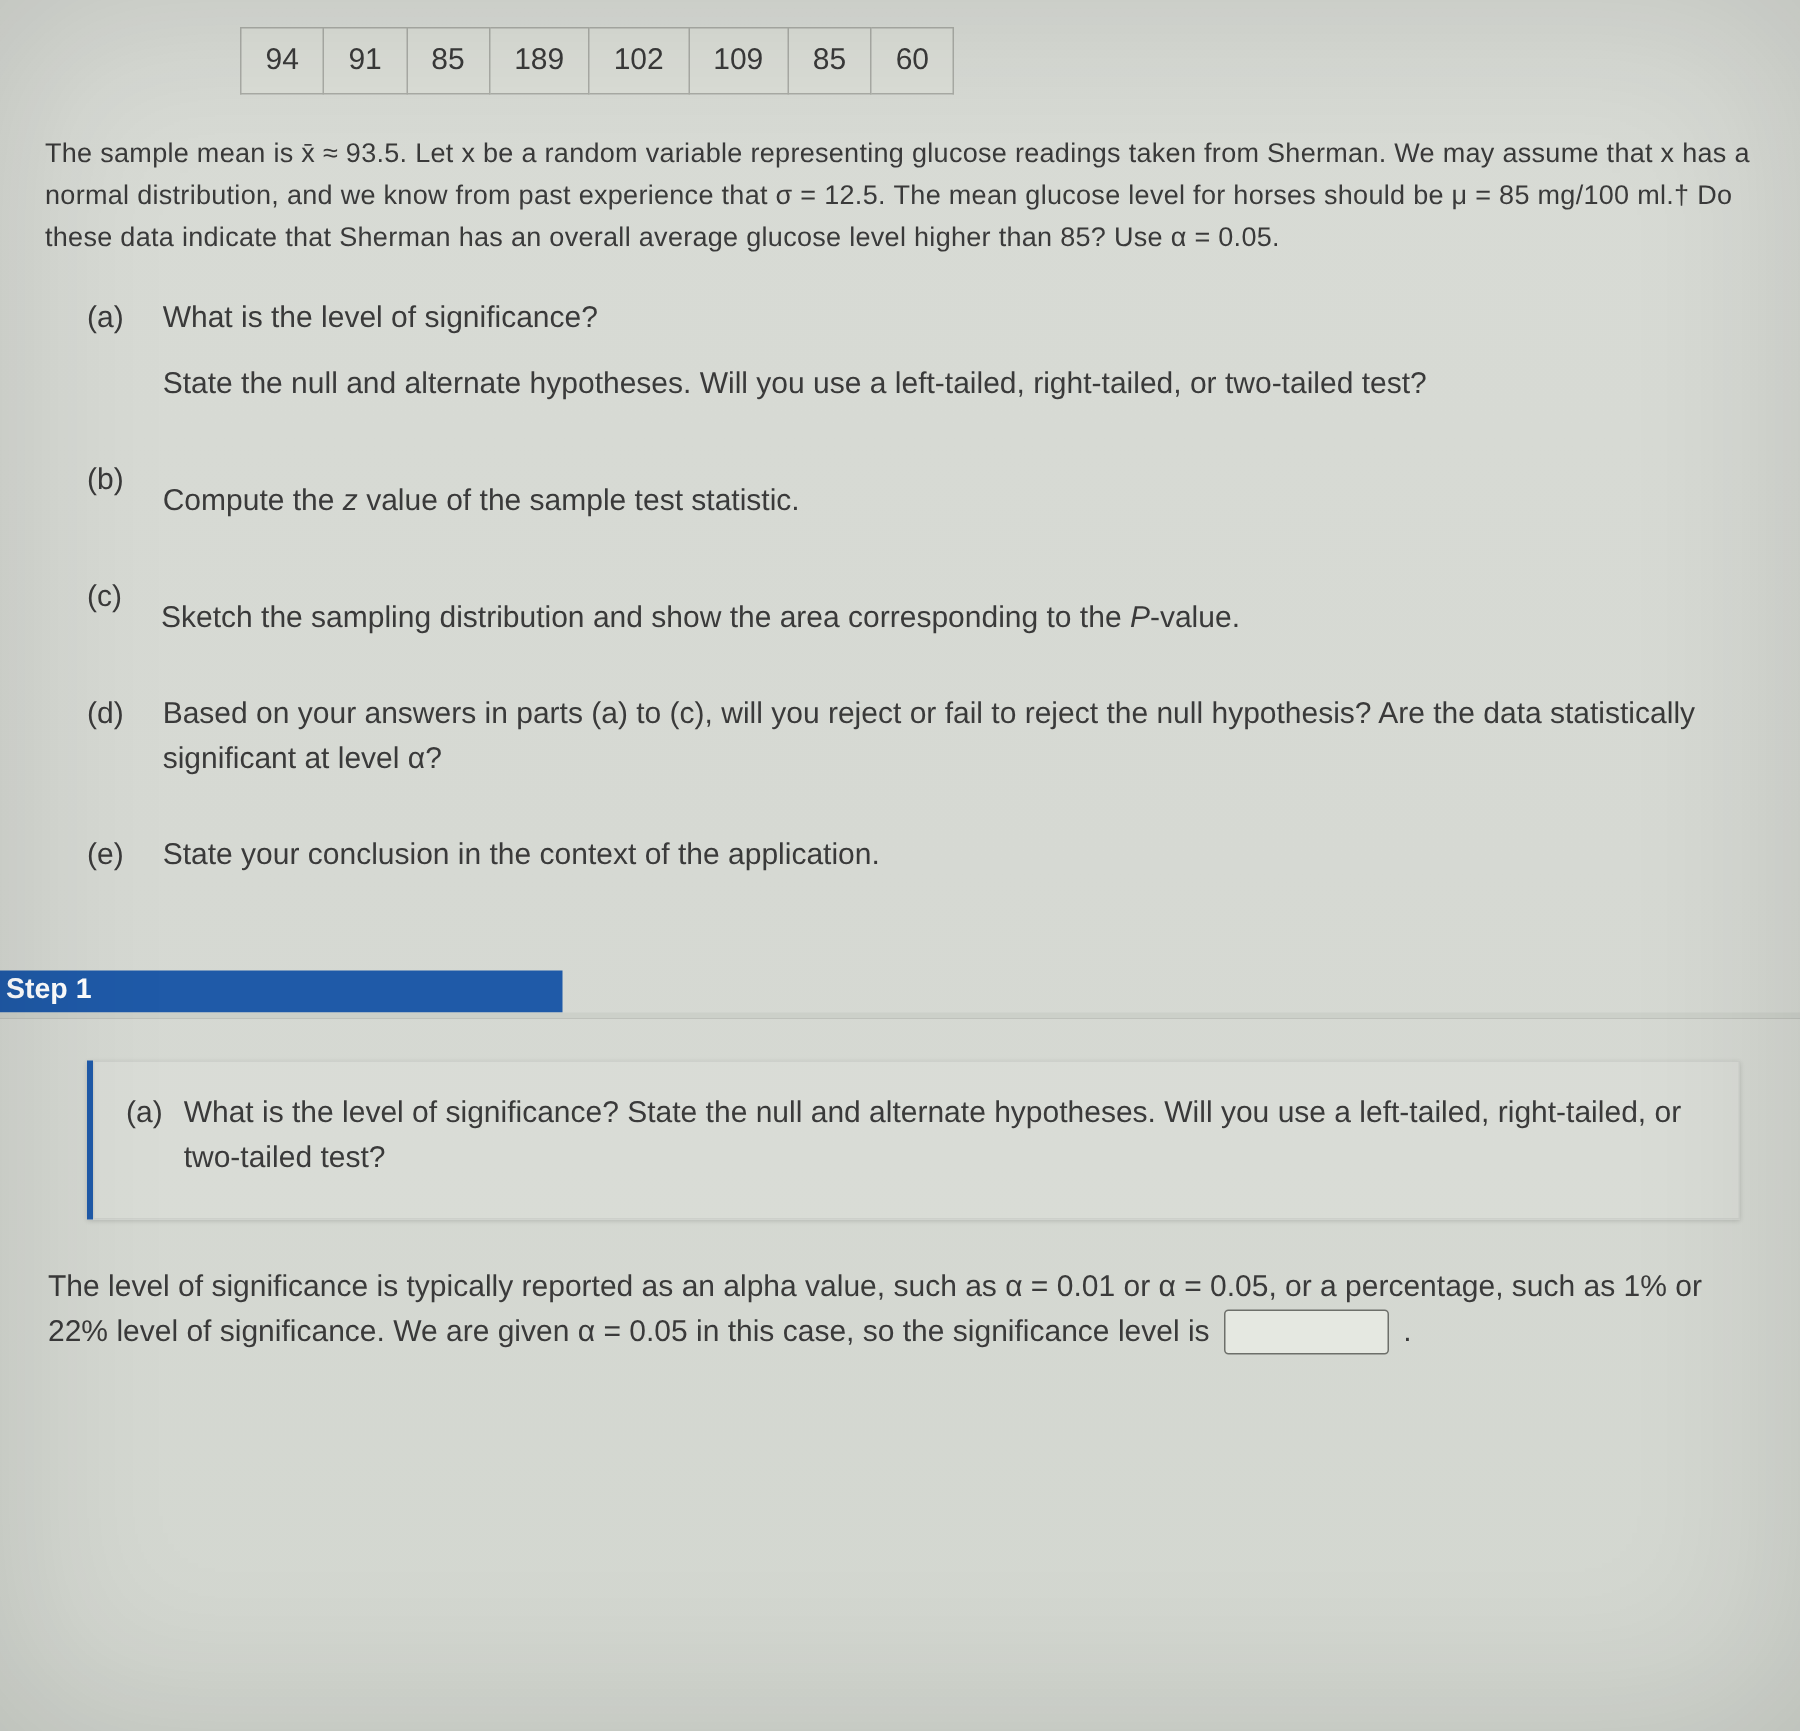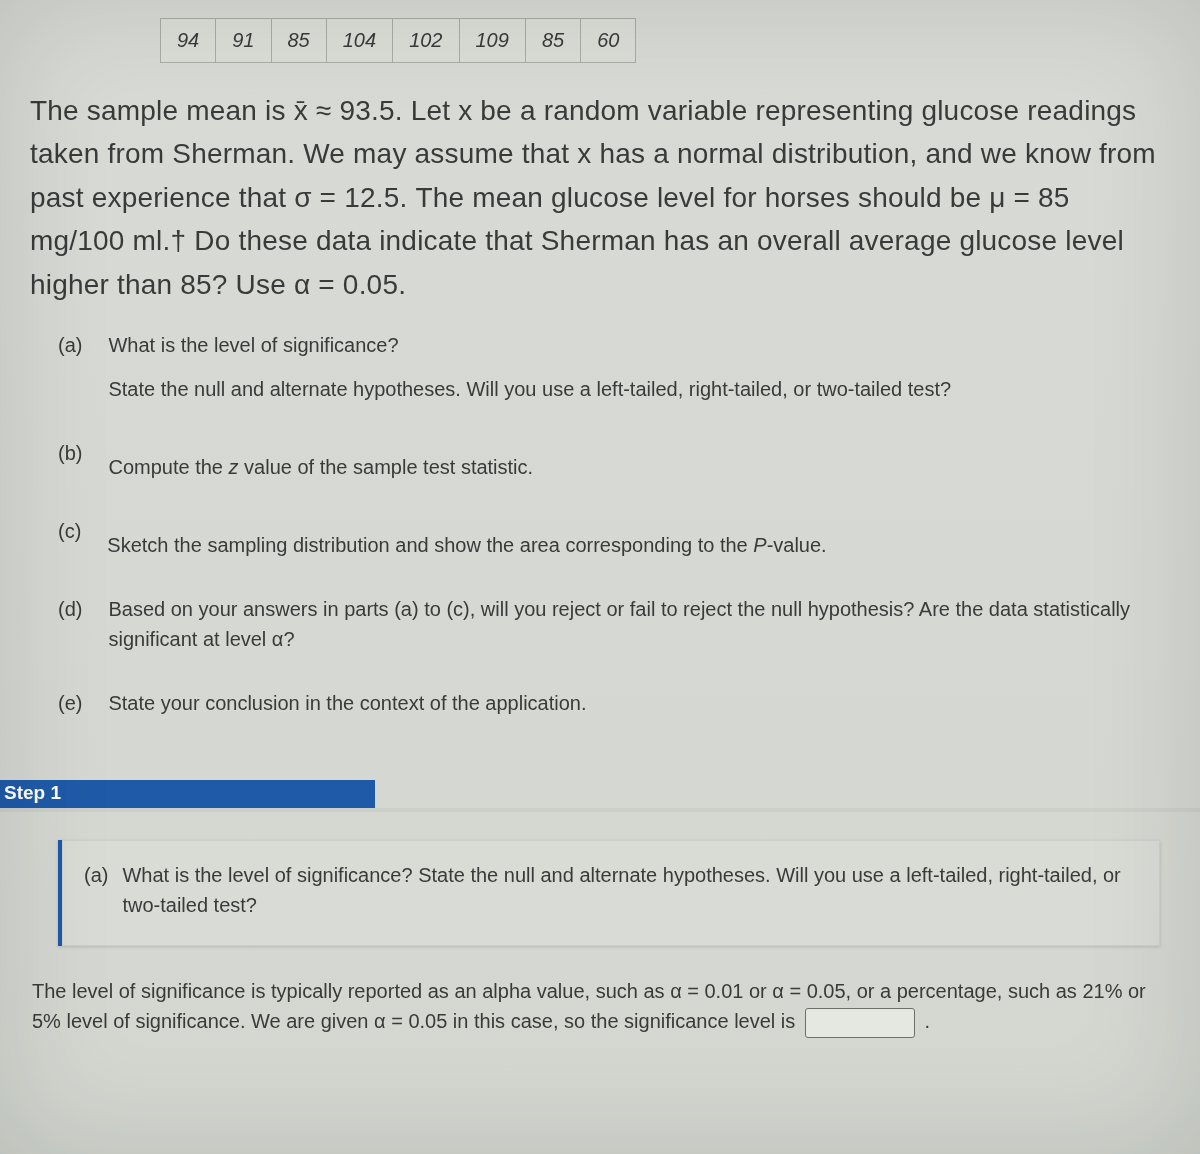--- a/index.html
+++ b/index.html
@@ -28,24 +28,23 @@
     margin-left: 130px;
     margin-bottom: 26px;
   }
   .data-table td {
     border: 1px solid #a9aba5;
     padding: 10px 16px;
     font-size: 20px;
     text-align: center;
     background: #dbded7;
     min-width: 50px;
-    font-style: italic;
   }
   .desc {
-    font-size: 28px;
+    font-size: 18px;
     line-height: 1.55;
     letter-spacing: 0.2px;
     margin-bottom: 24px;
   }
   .qlist {
     padding-left: 28px;
   }
   .q {
     display: flex;
     gap: 14px;
@@ -129,21 +128,21 @@
 
 <div class="page">
 
 
   <table class="data-table">
     <tbody>
         <tr>
       <td>94</td>
       <td>91</td>
       <td>85</td>
-      <td>104</td>
+      <td>189</td>
       <td>102</td>
       <td>109</td>
       <td>85</td>
       <td>60</td>
     </tr>
   </tbody>
     </table>
 
   <div class="desc">The sample mean is x̄ ≈ 93.5. Let x be a random variable representing glucose readings taken from Sherman. We may assume that x has a normal distribution, and we know from past experience that σ = 12.5. The mean glucose level for horses should be μ = 85 mg/100 ml.† Do these data indicate that Sherman has an overall average glucose level higher than 85? Use α = 0.05.</div>
 
@@ -198,19 +197,19 @@
   </div>
 
   <div class="answer-box">
     <div class="q2">
       <div class="label">(a)</div>
       <div>What is the level of significance? State the null and alternate hypotheses. Will you use a left-tailed, right-tailed, or two-tailed test?</div>
     </div>
   </div>
 
   <div class="explain">
-    <span>The level of significance is typically reported as an alpha value, such as α = 0.01 or α = 0.05, or a percentage, such as 21% or 5% level of significance. We are given α = 0.05 in this case, so the significance level is </span>
+    <span>The level of significance is typically reported as an alpha value, such as α = 0.01 or α = 0.05, or a percentage, such as 1% or 22% level of significance. We are given α = 0.05 in this case, so the significance level is </span>
     <input class="input-inline" type="text" value="" style="">
     <span> .</span>
   </div>
 
   <div class="vignette"></div>
 </div>
 
 </body></html>

